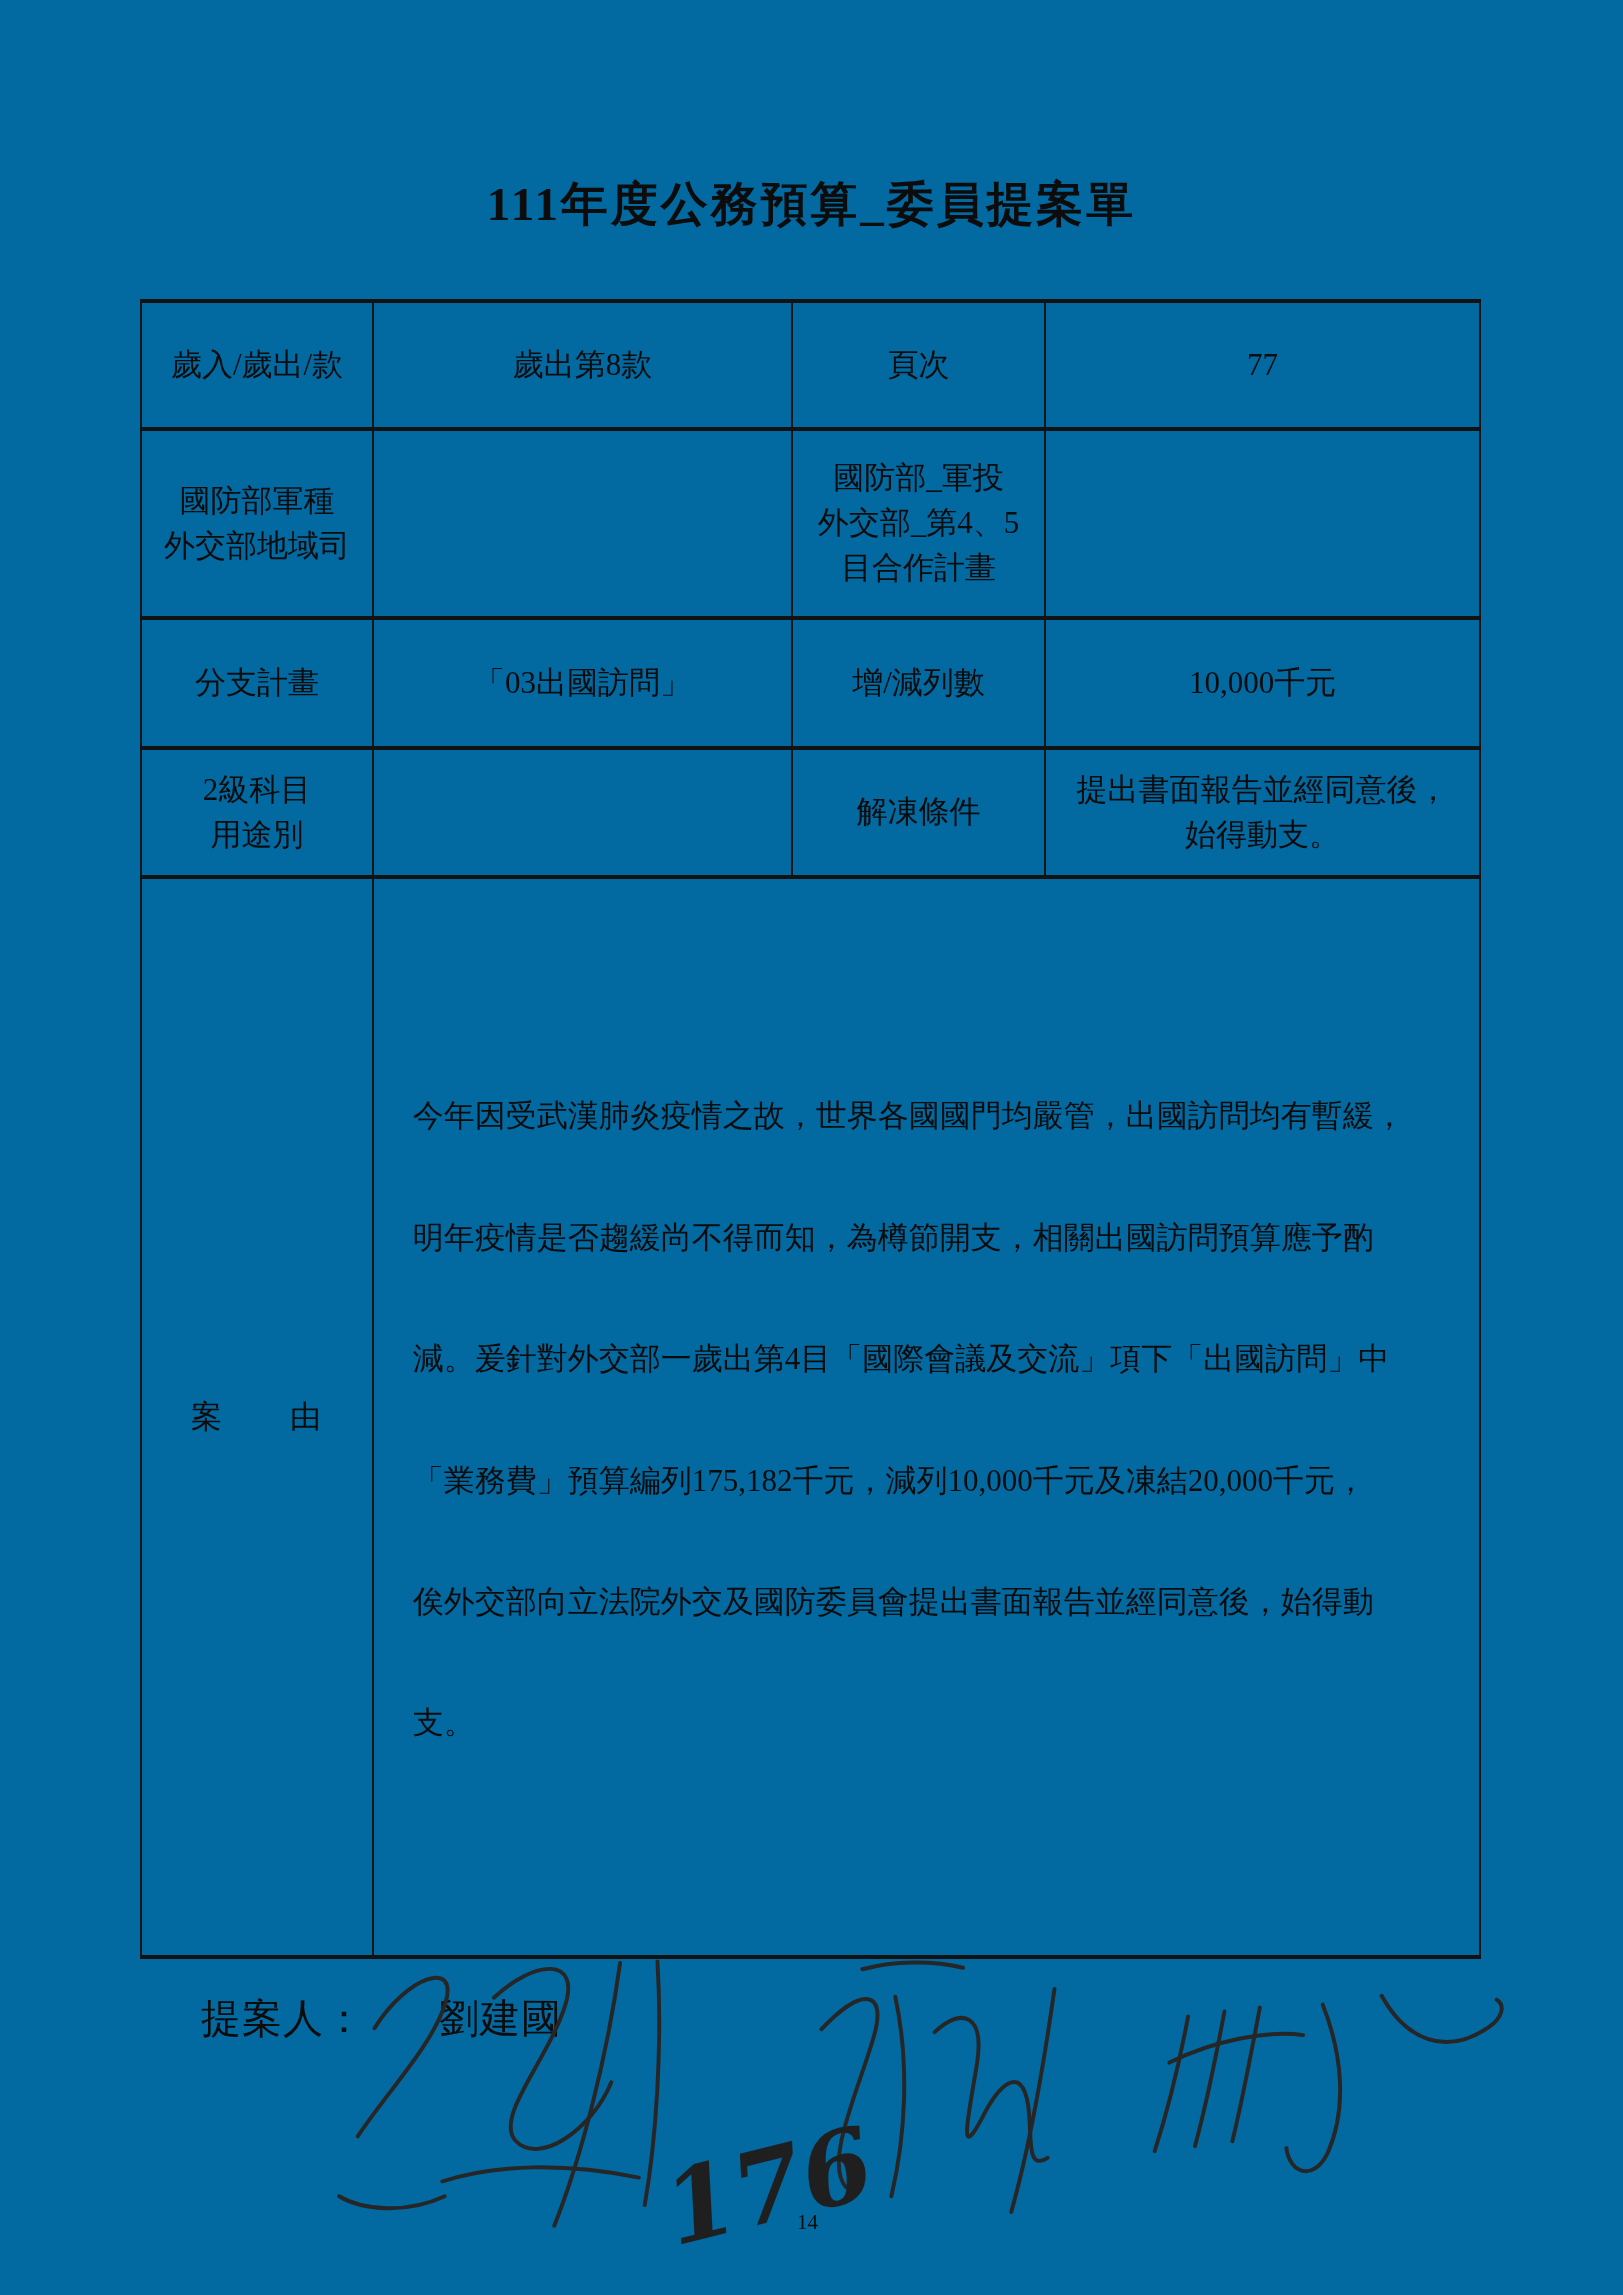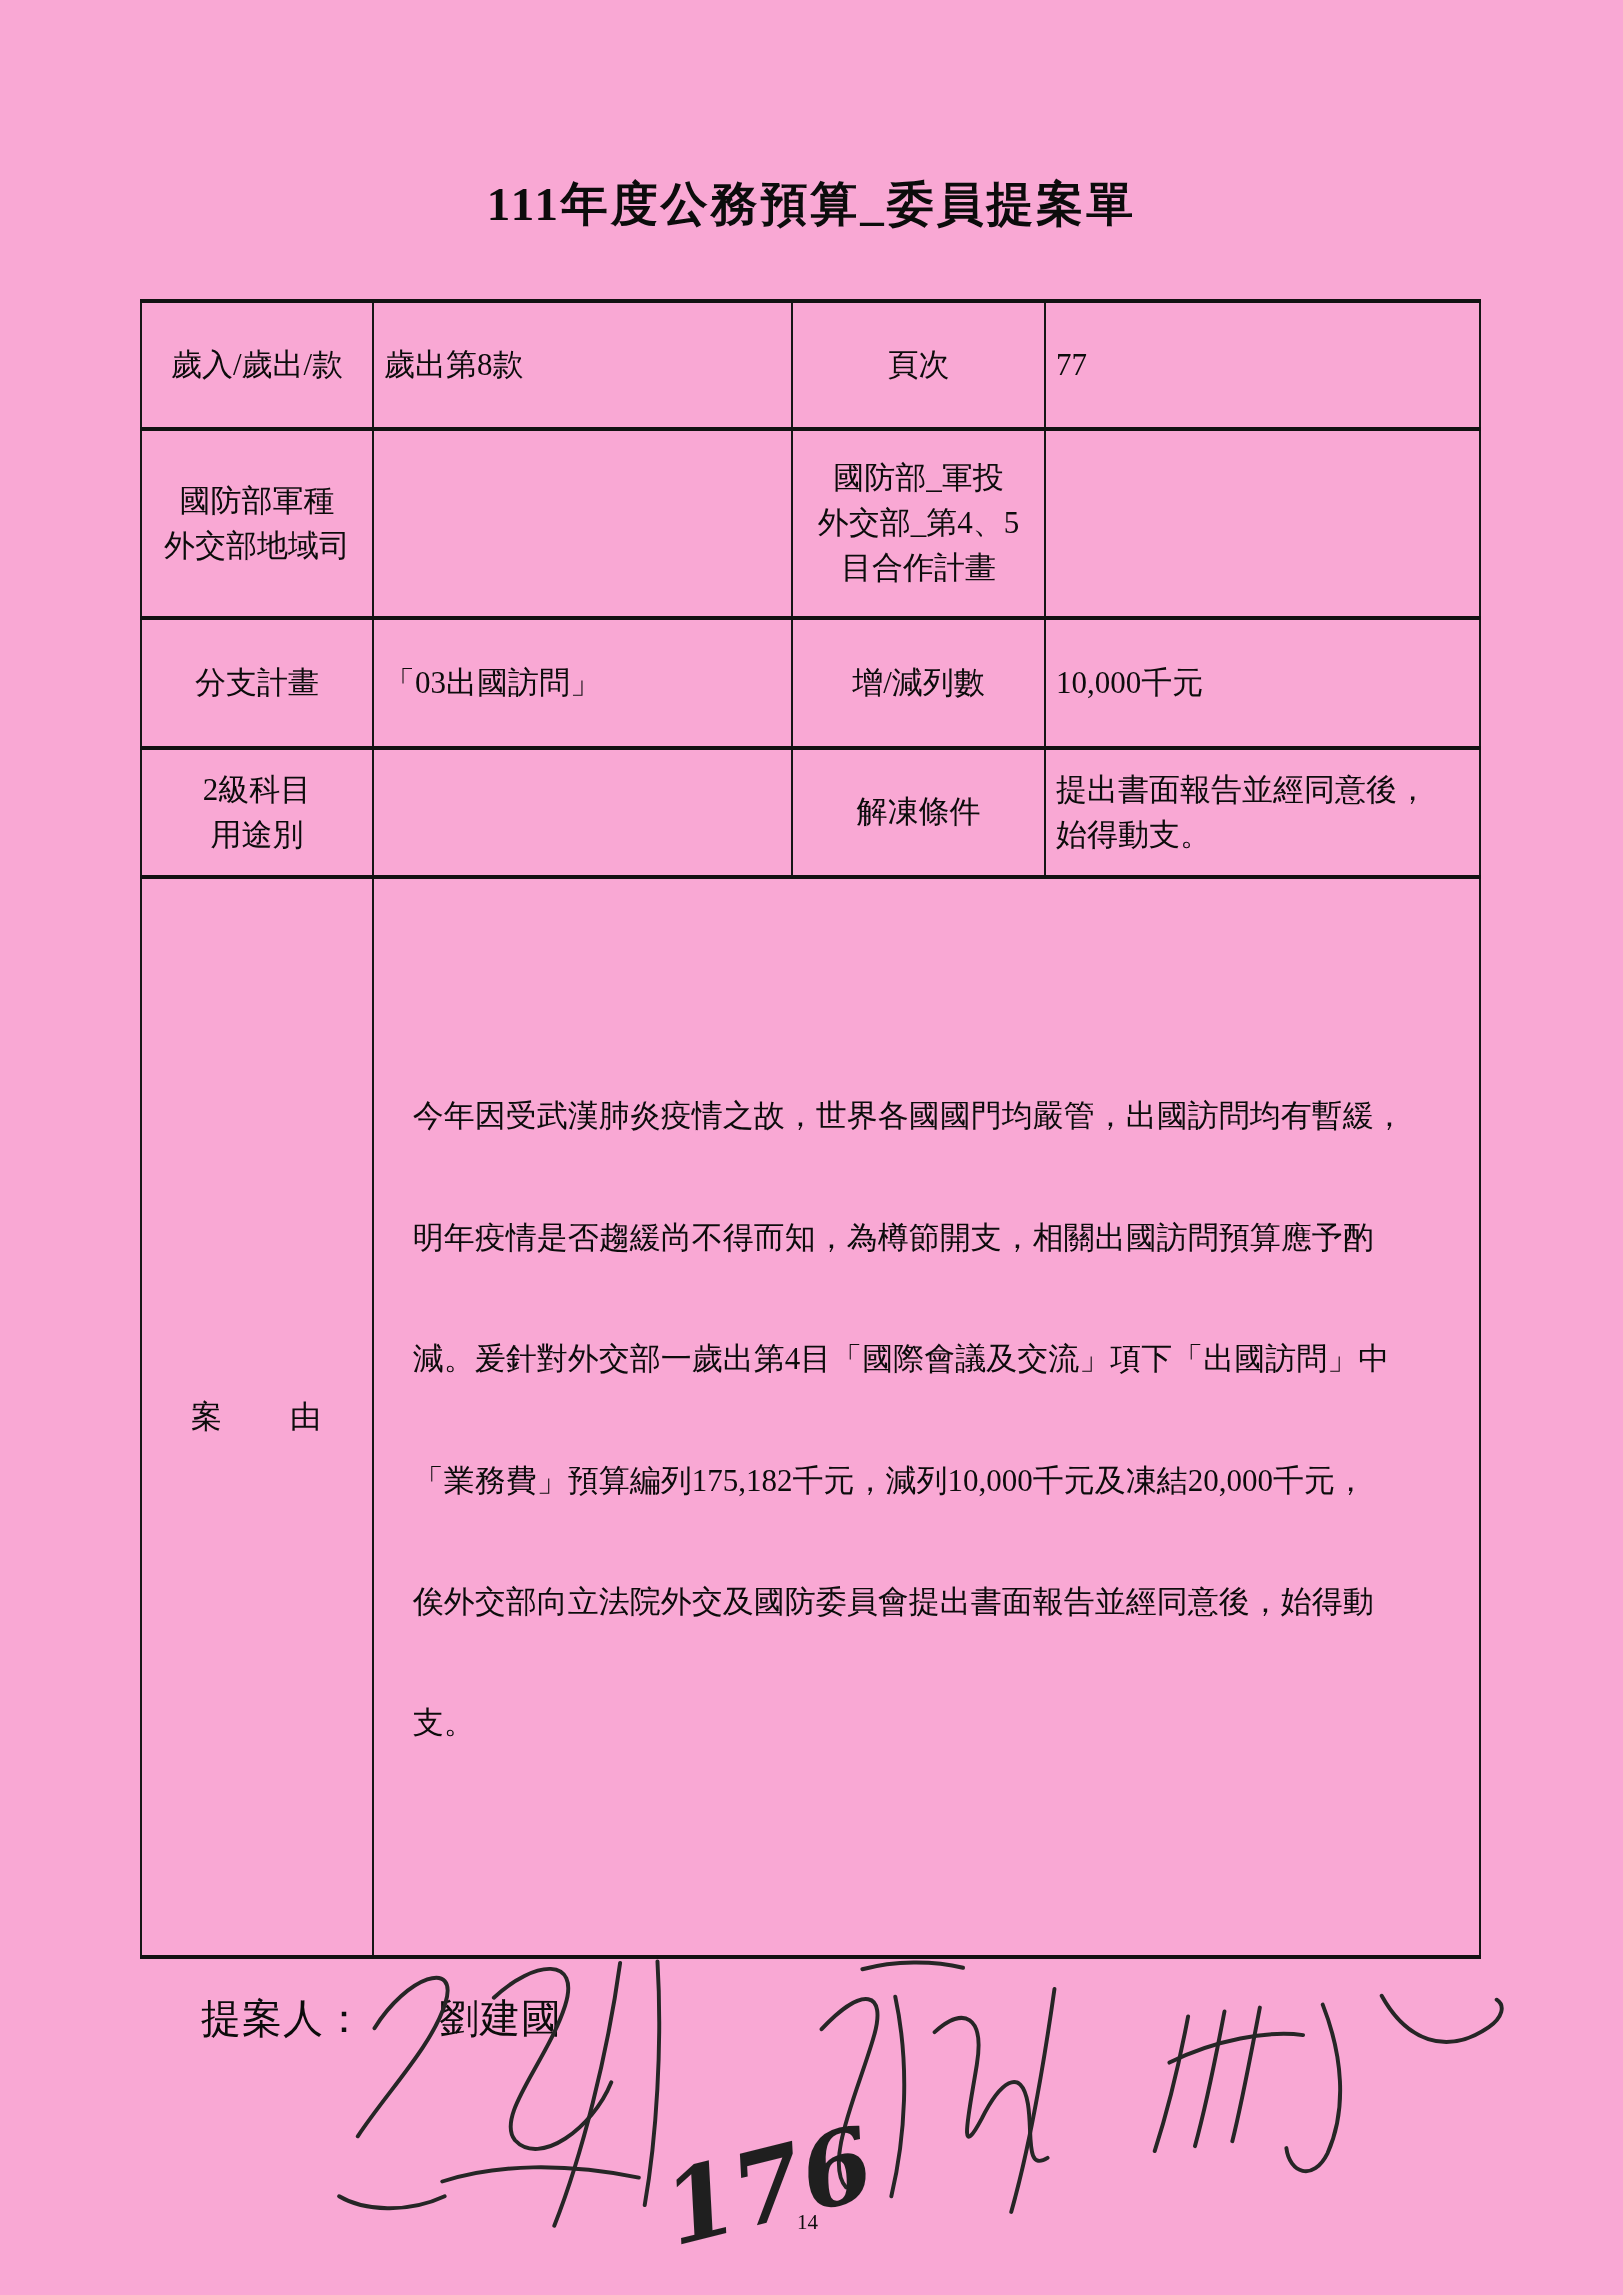--- a/index.html
+++ b/index.html
@@ -1,19 +1,19 @@
 <!DOCTYPE html>
 <html style="font-size:7.9px"><head>
 <meta charset="utf-8">
 <style>
   html,body{margin:0;padding:0;background:#e8e8e8;}
   .page{
     position:relative;
     width:1623px;height:2295px;
-    background:#f9a8d4;
+    background:#0369a1;
     font-family:"Liberation Serif","DejaVu Serif",serif;
     color:#0c0c0c;
     overflow:hidden;
   }
   .doc-title{
     position:absolute;
     left:0;top:173px;width:100%;
     text-align:center;
     font-size:47px;
     font-weight:bold;
@@ -31,21 +31,21 @@
     border-right:2px solid #161616;
     border-top:4.4px solid #121212;
     border-bottom:4.4px solid #121212;
     vertical-align:middle;
     font-size:31px;
     line-height:1.45;
     white-space:pre-line;
     overflow:hidden;
   }
   td.lbl{text-align:center;padding:0 3.9px;}
-  td.val{text-align:left;padding:0 10px;font-family:Liberation Serif, serif;}
+  td.val{text-align:center;padding:0 4px;font-family:Liberation Serif, serif;}
   td.case-label{
     text-align:center;
     font-size:35px;
     letter-spacing:2px;
   }
   td.case-body{
     vertical-align:top;
     padding:0;
   }
   .case-lines{

